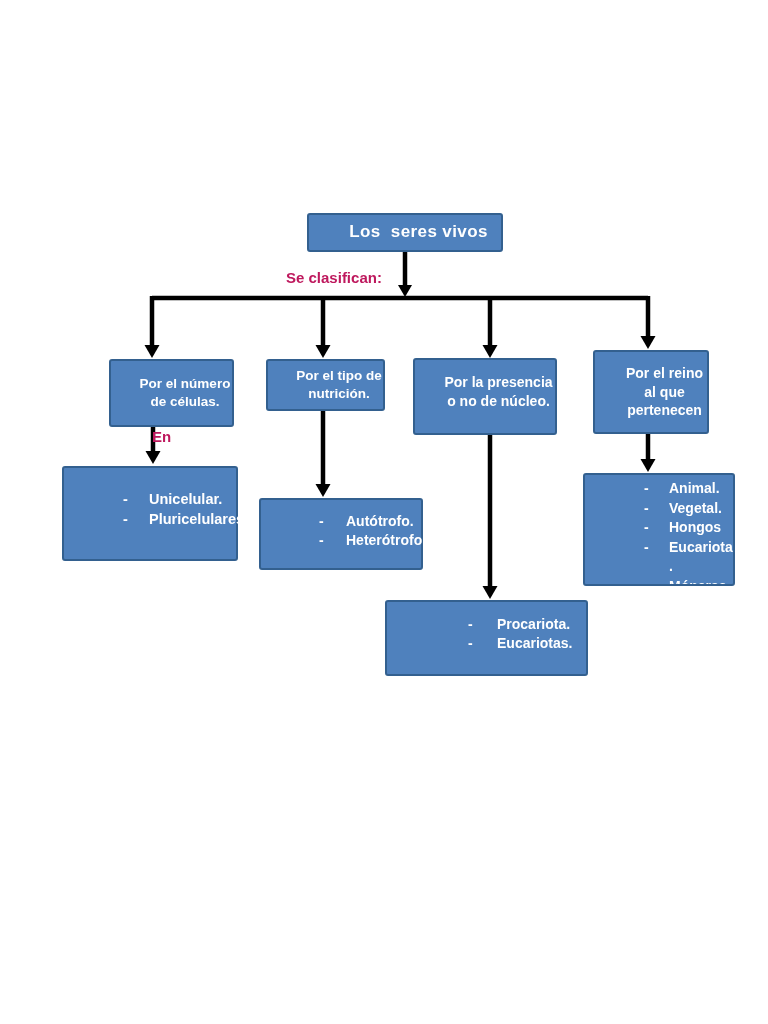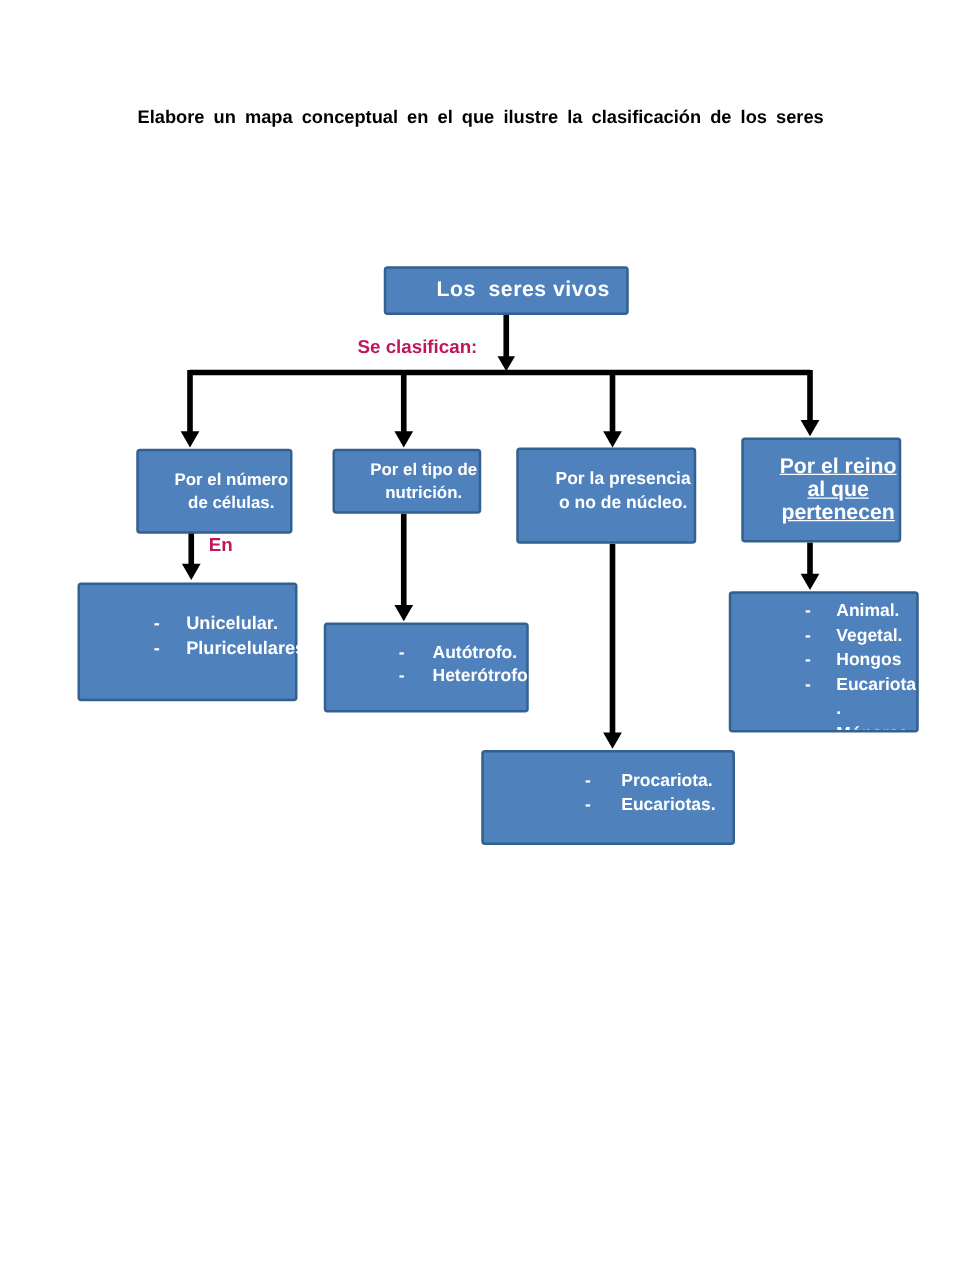--- a/index.html
+++ b/index.html
@@ -27,50 +27,49 @@
     font-size:17px;line-height:34px;text-align:center;white-space:pre;
     letter-spacing:.4px;
   }
   .crit{
     display:flex;align-items:center;justify-content:center;
     text-align:center;white-space:pre-line;font-size:13.5px;line-height:18px;
   }
   #crit-cells{left:109px;top:359px;width:125px;height:68px;}
   #crit-nutrition{left:266px;top:359px;width:119px;height:52px;}
   #crit-nucleus{left:413px;top:358px;width:144px;height:77px;padding-bottom:10px;font-size:14px;line-height:19px;}
-  #crit-kingdom{left:593px;top:350px;width:128px;height:84px;font-size:17px;line-height:18.5px;text-decoration:underline;}
+  #crit-kingdom{left:593px;top:350px;width:116px;height:84px;font-size:14px;line-height:18.5px;}
 
   .leaf{font-size:14px;}
   .leaf .li{display:flex;white-space:pre;}
   .leaf .dash{display:inline-block;flex:0 0 auto;}
   #leaf-cells{left:62px;top:466px;width:176px;height:95px;padding-top:22px;font-size:14.5px;line-height:19.5px;}
   #leaf-cells .dash{margin-left:32px;width:26px;}
   #leaf-nutrition{left:259px;top:498px;width:164px;height:72px;padding-top:12px;line-height:19px;}
   #leaf-nutrition .dash{margin-left:31px;width:27px;}
   #leaf-nucleus{left:385px;top:600px;width:203px;height:76px;padding-top:13px;line-height:19px;}
   #leaf-nucleus .dash{margin-left:54px;width:29px;}
   #leaf-kingdom{left:583px;top:473px;width:152px;height:113px;padding-top:4px;line-height:19.5px;overflow:hidden;}
   #leaf-kingdom .dash{margin-left:32px;width:25px;}
   #leaf-kingdom .li.nodash{padding-left:57px;}
 
   
   .maplabel{position:absolute;font-weight:700;color:#be185d;font-size:15px;}
   #lbl-clasifican{left:286px;top:269px;}
-  #lbl-en{left:167px;top:428px;}
+  #lbl-en{left:152px;top:428px;}
 
   
   #connectors{position:absolute;left:0;top:0;pointer-events:none;}
   .cline{stroke:var(--arrow);stroke-width:4.5;fill:none;}
   .chead{fill:var(--arrow);stroke:none;}
 </style>
 </head>
 <body>
 
 <div class="instructions">
-  <div class="jline">Elabore un mapa conceptual en el que ilustre la clasificación de los seres</div>
 </div>
 
 <svg id="connectors" width="768" height="1024" viewBox="0 0 768 1024">
   <path class="cline" d="M405 252 L405 286"></path>
   <polygon class="chead" points="398,285 412,285 405,297"></polygon>
   <path class="cline" d="M152 298 L648 298"></path>
   <path class="cline" d="M152 296 L152 346"></path>
   <polygon class="chead" points="144.5,345 159.5,345 152,358"></polygon>
   <path class="cline" d="M323 296 L323 346"></path>
   <polygon class="chead" points="315.5,345 330.5,345 323,358"></polygon>

